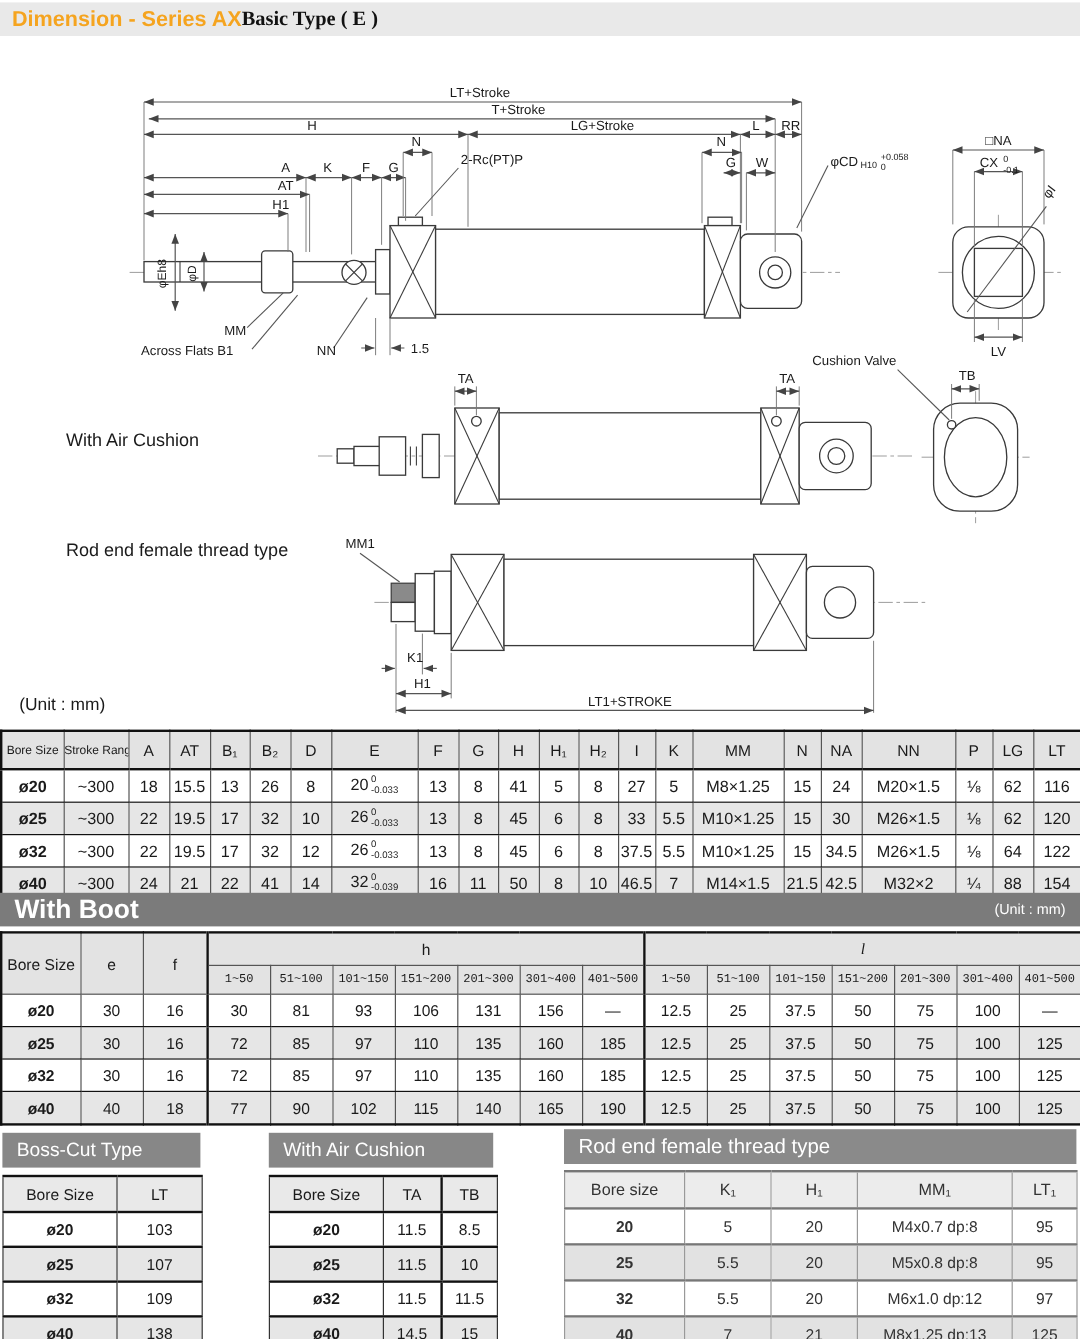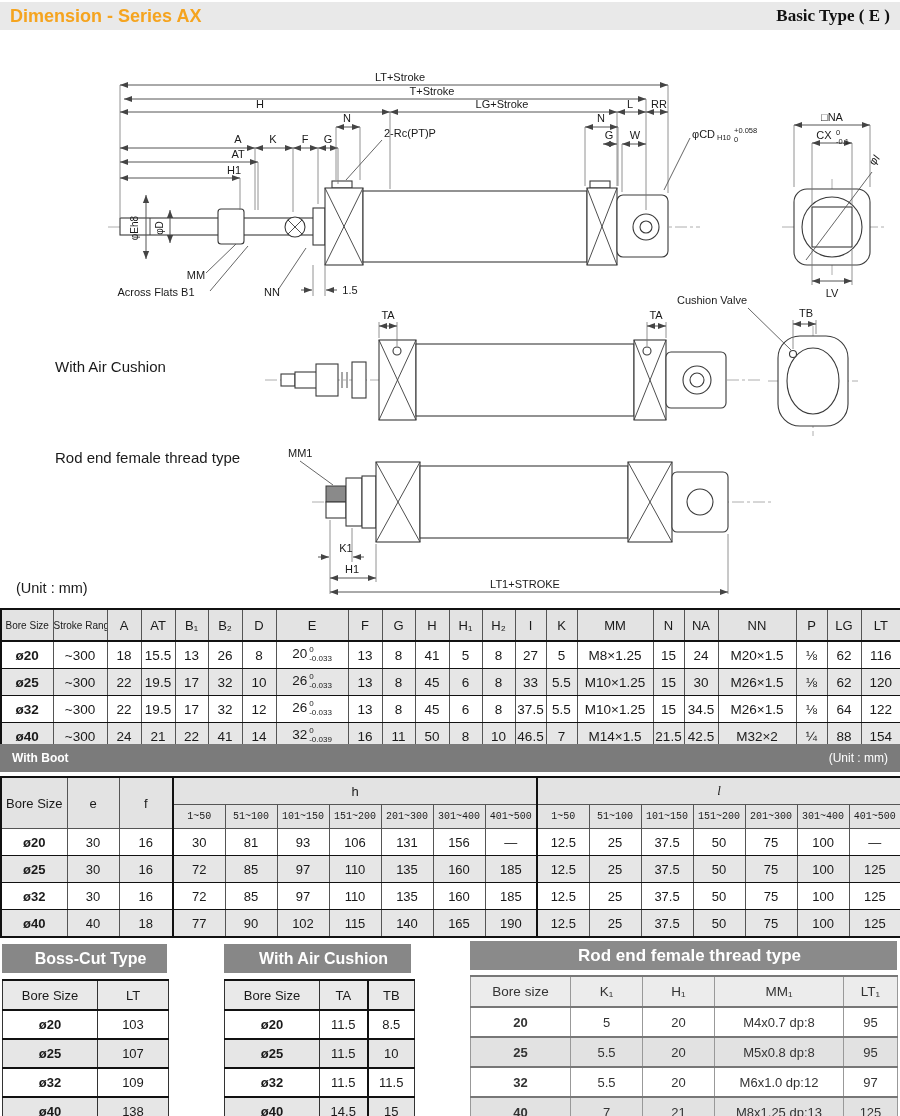--- a/index.html
+++ b/index.html
@@ -1,21 +1,21 @@
 <!DOCTYPE html>
 <html><head>
 <meta charset="utf-8">
 <style>
   html,body{margin:0;padding:0;background:#fff;}
   body{width:900px;height:1116px;font-family:"Liberation Sans",sans-serif;color:#1a1a1a;}
   .page{position:relative;width:900px;height:1116px;overflow:hidden;background:#fff;}
 
   
   .topbar{position:absolute;top:2px;left:0;width:900px;height:28px;background:#e9e9e9;
-          display:flex;justify-content:space-between;align-items:center;padding:0 10px;box-sizing:border-box;}
+          display:flex;justify-content:flex-start;align-items:center;padding:0 10px;box-sizing:border-box;}
   .title-left{color:#f5a41f;font-weight:bold;font-size:18px;}
   .title-right{color:#111;font-weight:bold;font-size:17px;font-family:Liberation Serif, serif;}
 
   
   .model-row{position:absolute;top:38px;left:15px;height:28px;display:flex;align-items:center;}
   .axe{font-size:16px;font-weight:bold;letter-spacing:1px;margin-right:16px;}
   .pill{border:1.6px solid #444;border-radius:14px;background:#efefef;padding:3px 13px;
         font-size:13px;font-weight:bold;color:#222;white-space:nowrap;}
   .dash{width:13px;height:0;border-top:1.6px solid #444;}
   .circle{width:25px;height:25px;border:1.5px solid #888;border-radius:50%;margin-left:9px;background:#f2f2f2;box-sizing:border-box;}
@@ -51,35 +51,35 @@
   .main th{background:#e3e3e3;font-weight:normal;font-size:13px;height:30px;
            border-left:1px solid #555;border-right:1px solid #555;border-bottom:2px solid #111;}
   .main th.sm{font-size:10px;}
   .main td{height:26px;border-left:1px solid #555;border-right:1px solid #555;border-bottom:1.6px solid #111;}
   .main tbody tr:nth-child(even) td{background:#e6e6e6;}
   td.bore{font-weight:bold;}
 
   
   .bootbar{position:absolute;top:744px;left:0;width:900px;height:28px;background:#7b7b7b;color:#fff;
            display:flex;justify-content:space-between;align-items:center;padding:0 12px;box-sizing:border-box;}
-  .bootbar .bt1{font-size:12px;font-weight:bold;}
+  .bootbar .bt1{font-size:22px;font-weight:bold;}
   .bootbar .bt2{font-size:12px;}
 
   
   .boot{position:absolute;top:776px;left:0;width:900px;font-size:13px;border:2px solid #111;}
   .boot th{background:#e3e3e3;font-weight:normal;border:1px solid #555;font-size:13px;height:26px;}
   .boot th.rng{font-size:10px;height:23px;font-family:Liberation Mono, monospace;}
   .boot th.ital{font-style:italic;font-family:"Liberation Serif",serif;}
   .boot td{height:26px;border:1px solid #555;border-bottom:1.6px solid #111;}
   .boot tbody tr:nth-child(even) td{background:#e6e6e6;}
   .boot .gl{border-left:2px solid #111;}
 
   
-  .bar{position:absolute;height:29px;background:#878787;color:#fff;font-weight:bold;
-       line-height:29px;padding-left:12px;box-sizing:border-box;font-size:16px;text-align:center;}
+  .bar{position:absolute;height:29px;background:#878787;color:#fff;font-weight:normal;
+       line-height:29px;padding-left:12px;box-sizing:border-box;font-size:16px;}
   .bt{position:absolute;font-size:13px;border-bottom:3px solid #111;}
   .bt th{background:#e9e9e9;font-weight:normal;height:28px;font-size:13px;
          border:1px solid #333;border-top:2px solid #111;border-bottom:2px solid #111;}
   .bt td{height:27px;border:1px solid #333;border-bottom:2px solid #111;}
   .bt tbody tr:nth-child(even) td{background:#e6e6e6;}
   .bt .gl{border-left:2.5px solid #111;}
   .bt td.bore{font-weight:bold;}
 
   .rt{position:absolute;font-size:13px;color:#333;border-bottom:3px solid #888;}
   .rt th{background:#ececec;font-weight:normal;height:29px;font-size:13.5px;

